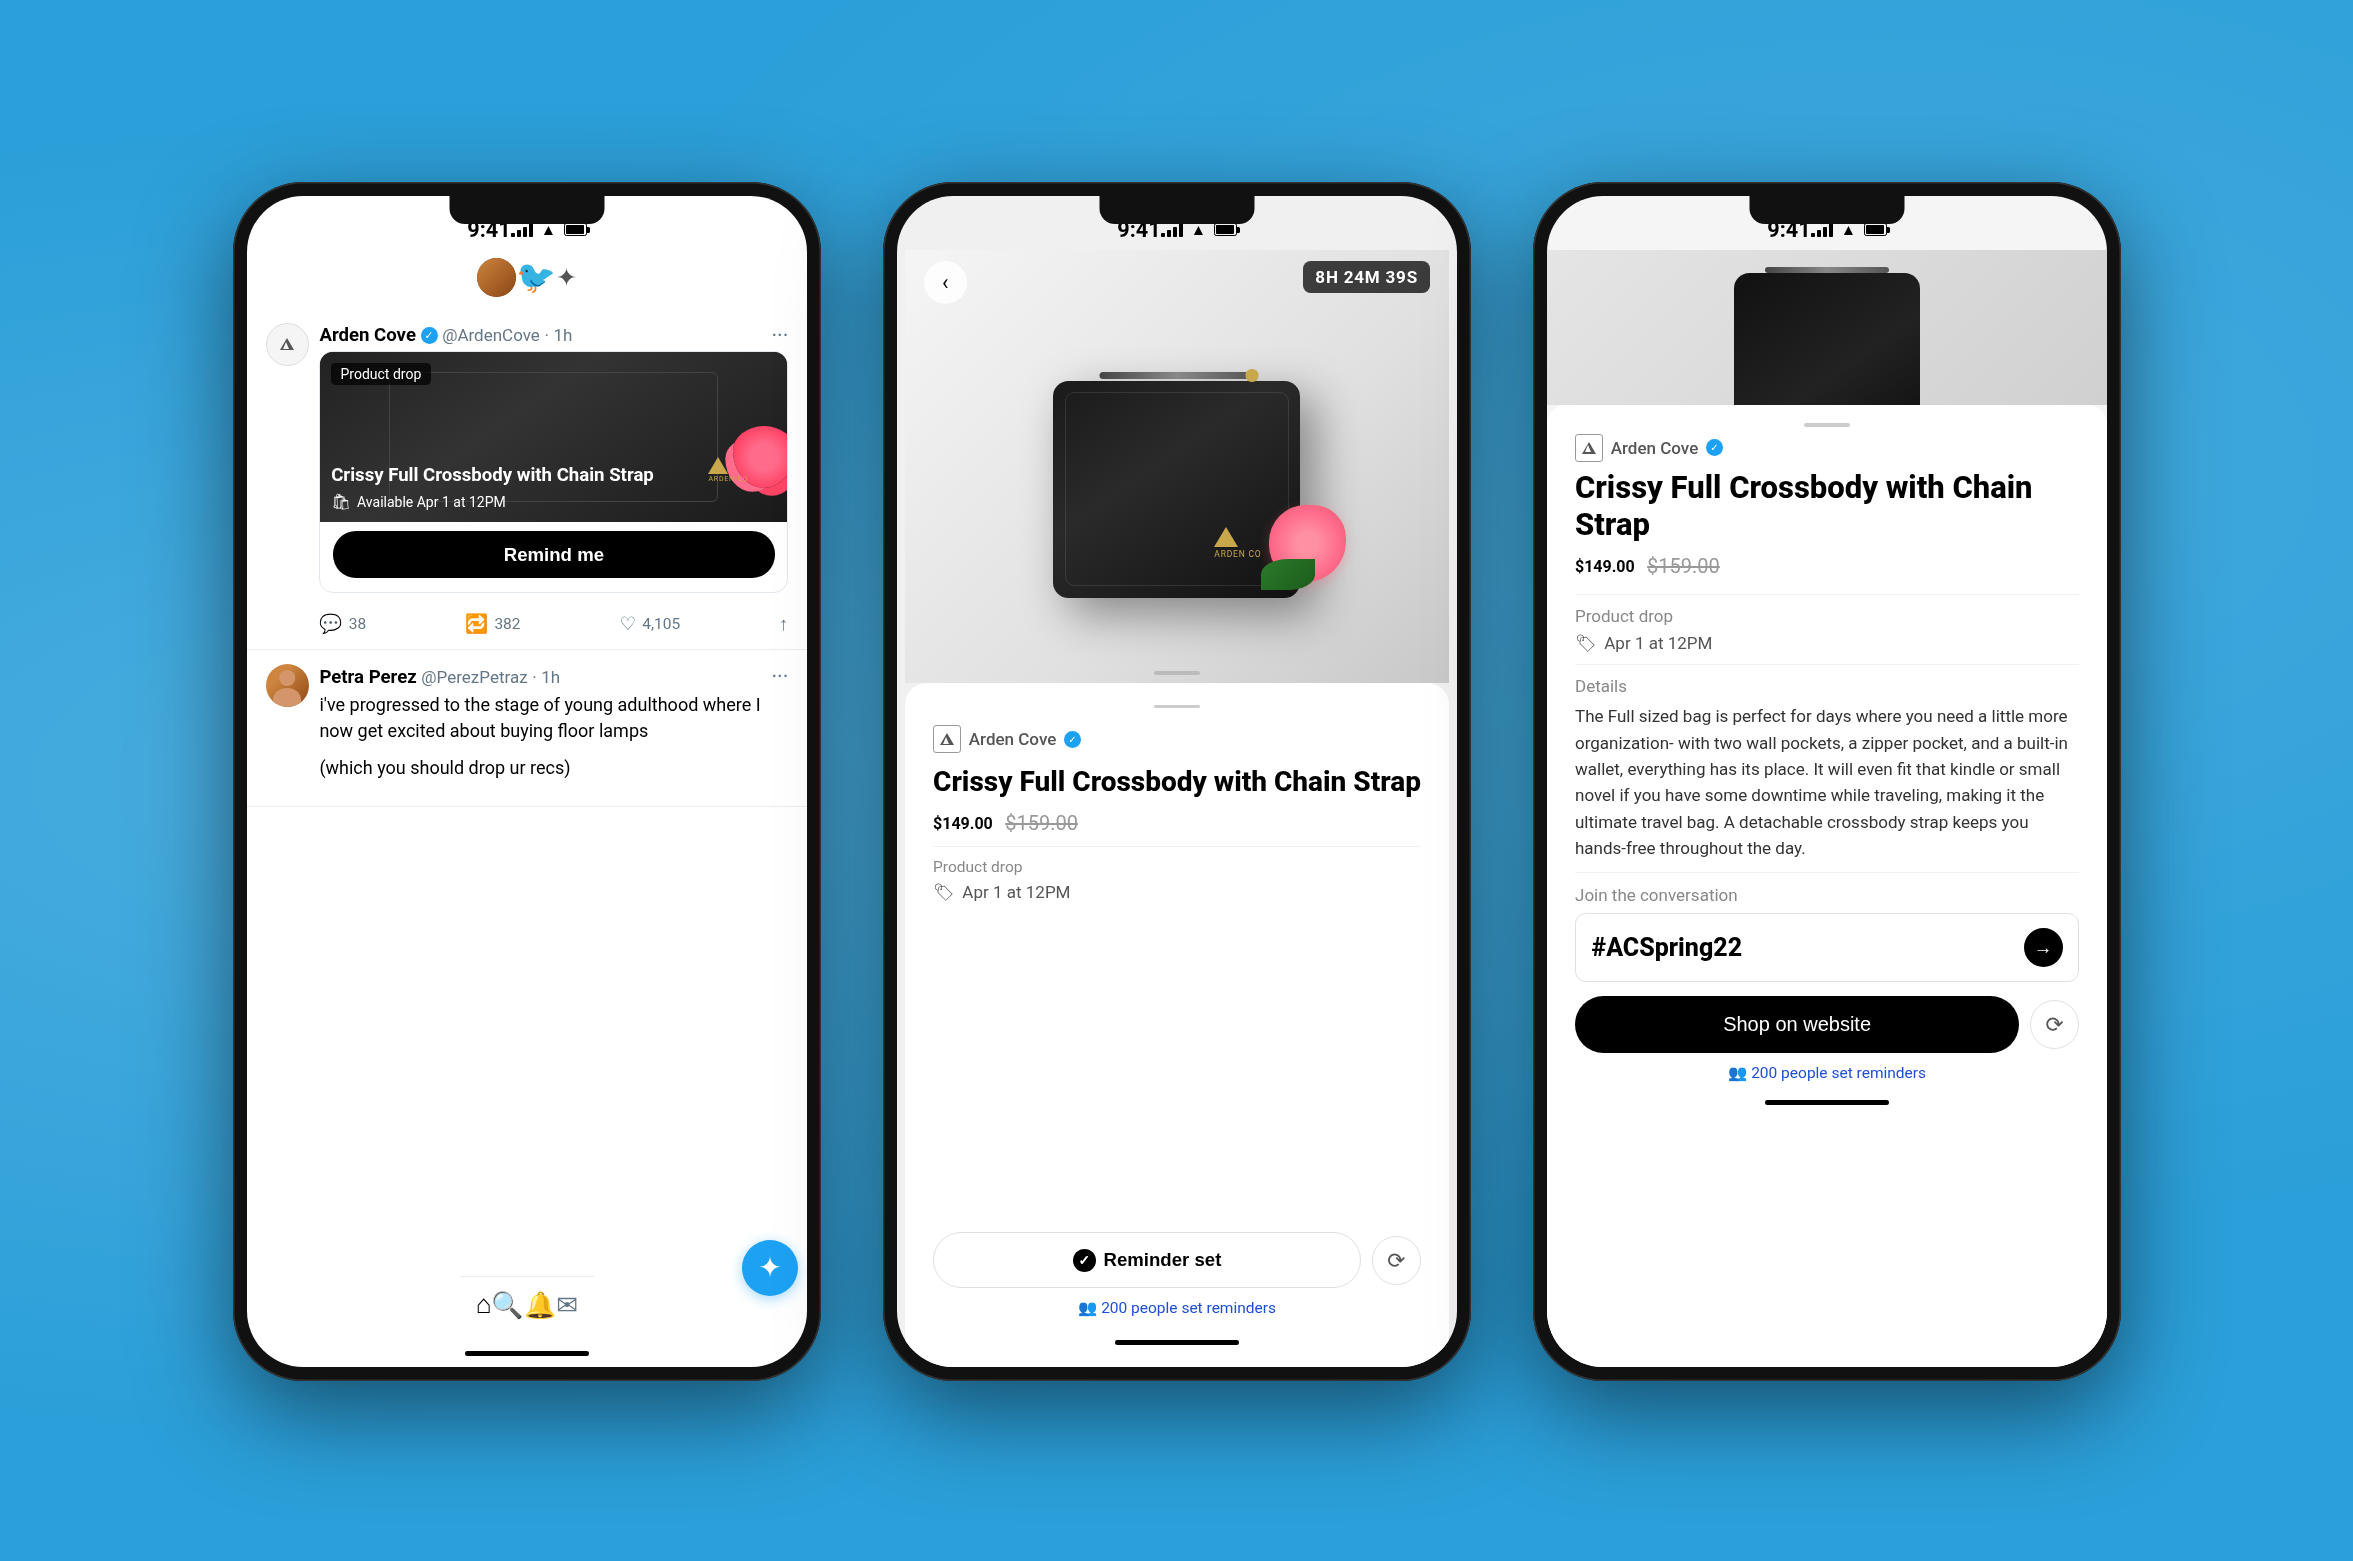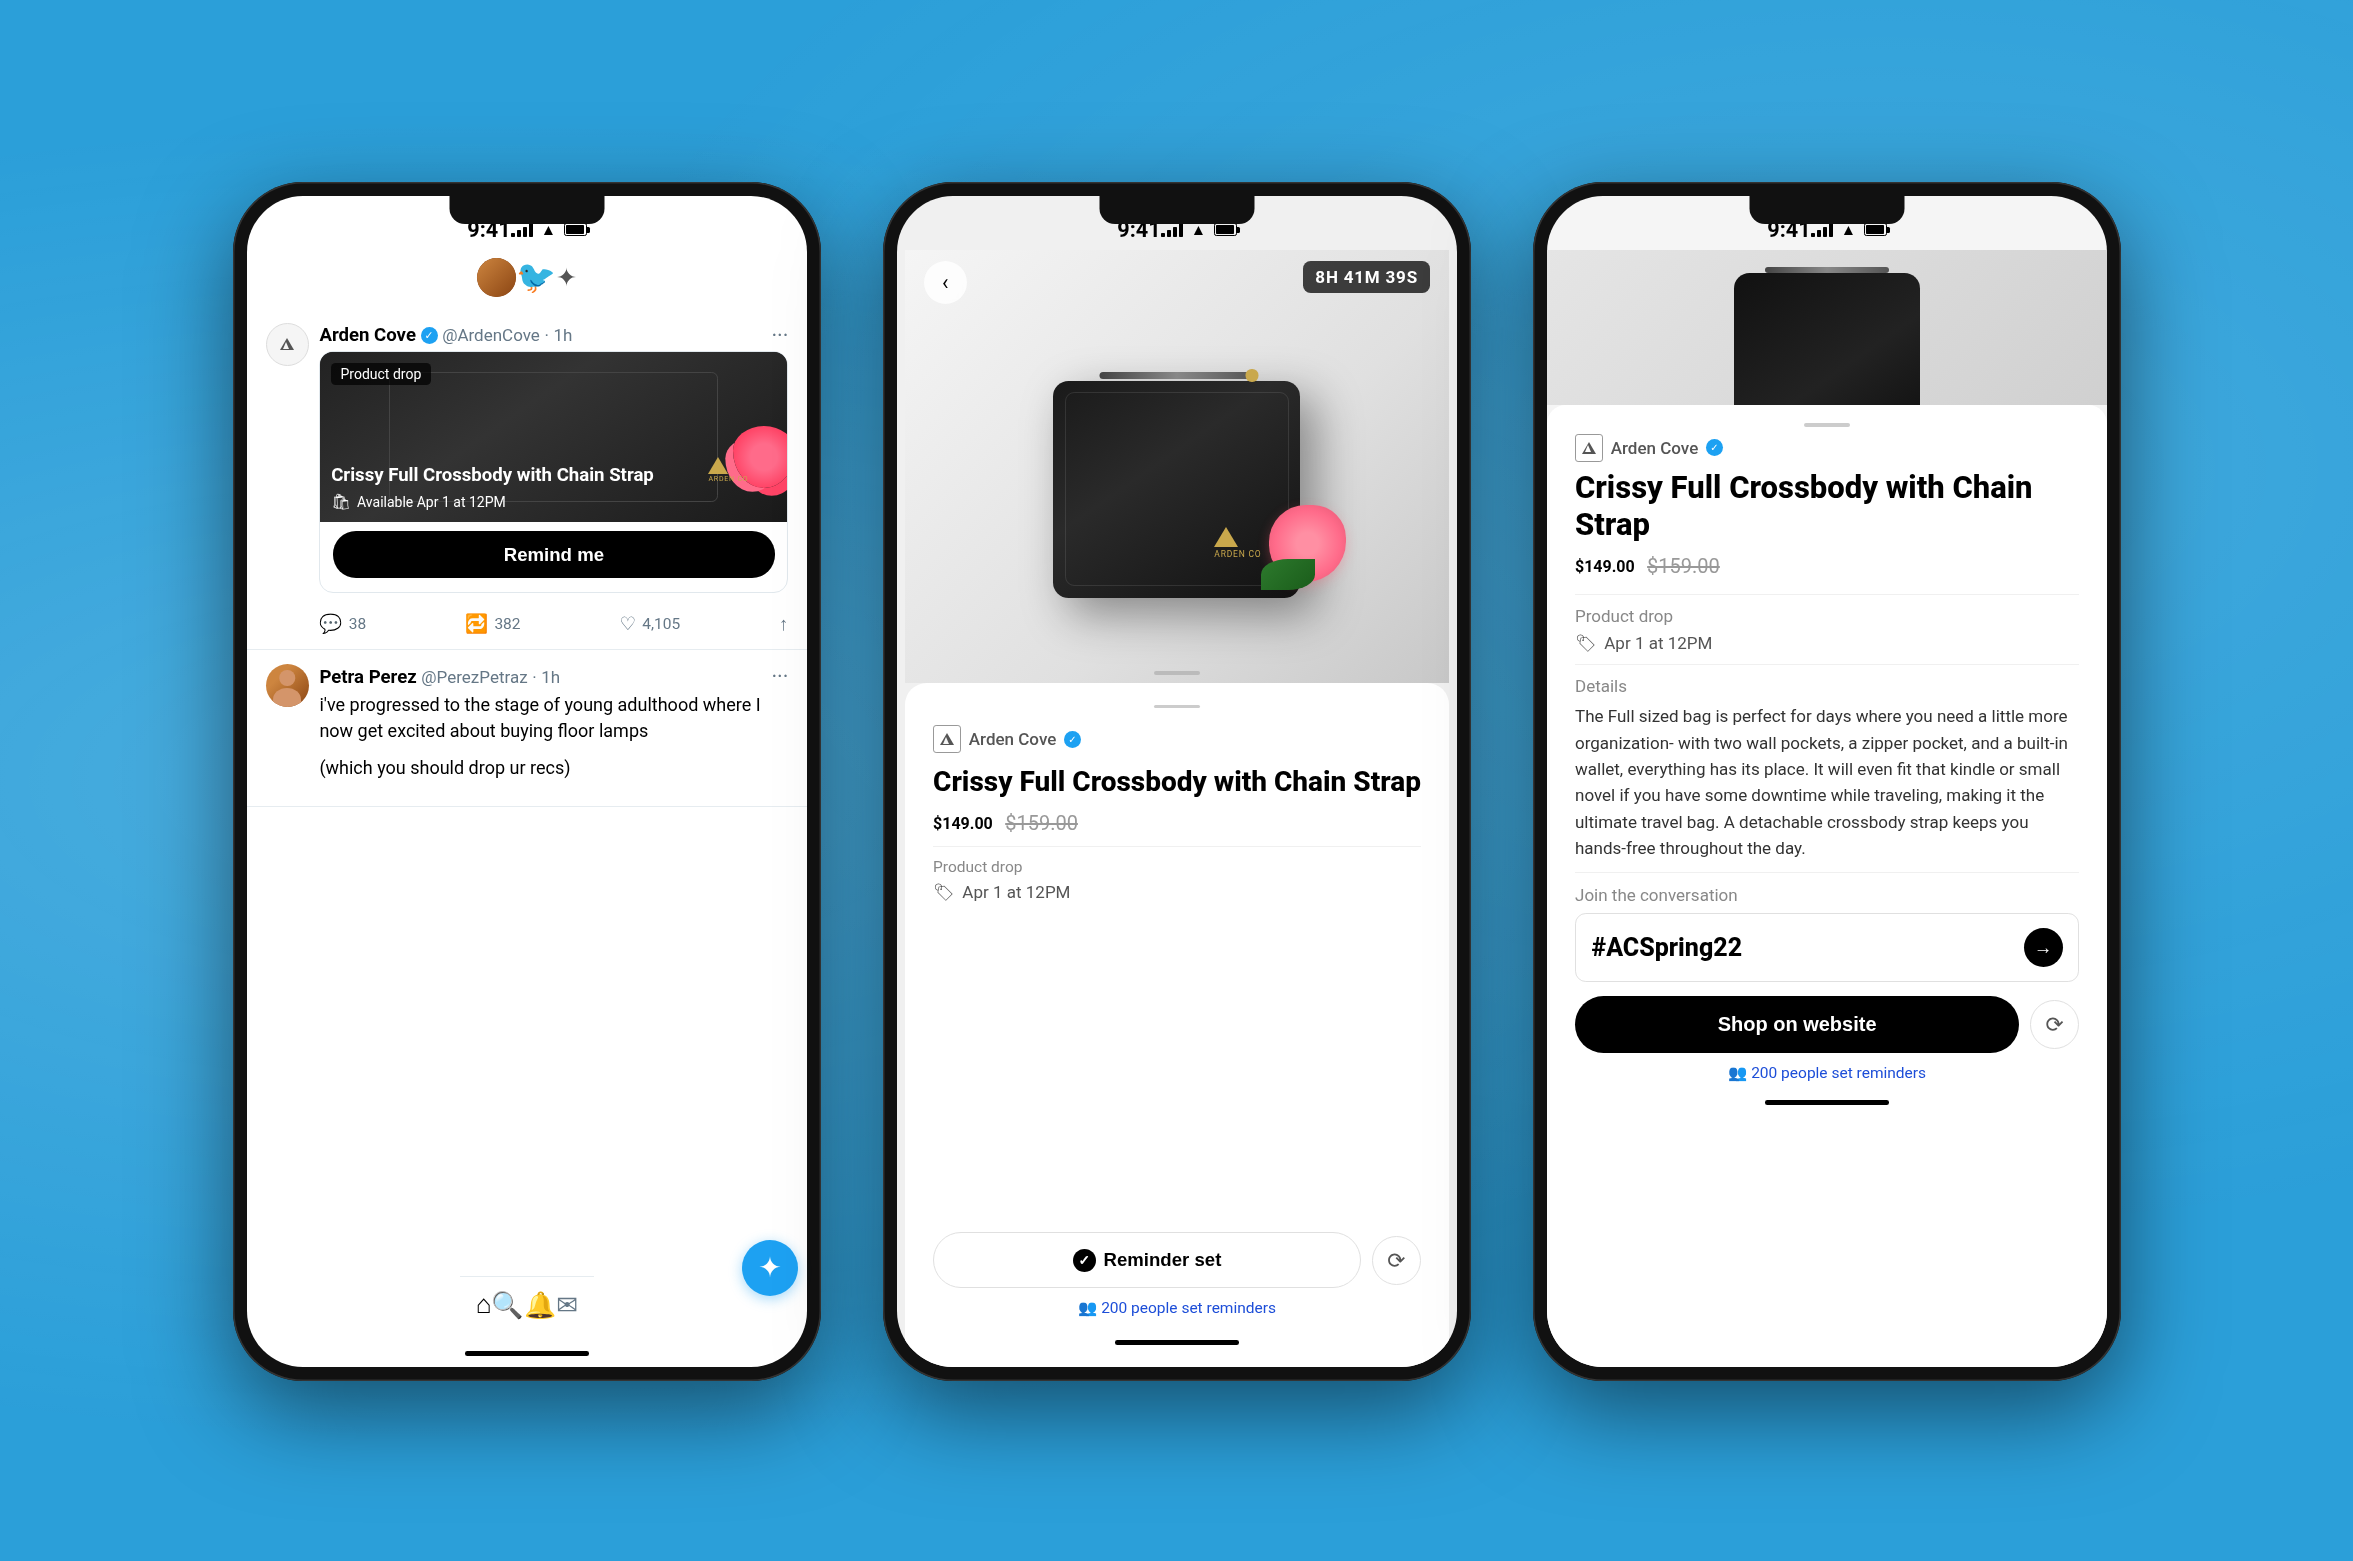--- a/index.html
+++ b/index.html
@@ -642,21 +642,21 @@
       align-items: center;
     }
     .shop-btn-flex {
       flex: 1;
       background: #000;
       color: #fff;
       border: none;
       border-radius: 31px;
       padding: 17px;
       font-size: 20px;
-      font-weight: 700;
+      font-weight: 400;
       cursor: pointer;
     }
 
     
     .triangle-logo {
       width: 0;
       height: 0;
       border-left: 7px solid transparent;
       border-right: 7px solid transparent;
       border-bottom: 12.4px solid #555;
@@ -889,21 +889,21 @@
 
             <div style="position:absolute;right:-46px;bottom:15.5px;">
               <div class="flower-pink"></div>
               <div class="leaf-green"></div>
             </div>
           </div>
         </div>
 
         <div class="back-btn">‹</div>
 
-        <div class="timer-badge">8H 41M 39S</div>
+        <div class="timer-badge">8H 24M 39S</div>
 
         <div style="position:absolute;bottom:7.7px;left:50%;transform:translateX(-50%);width:46px;height:3.9px;background:#bbb;border-radius:2.3px;"></div>
       </div>
 
       <div class="product-detail-card">
         <div class="card-handle"></div>
         <div class="brand-line">
           <div class="brand-logo-sm">
             <div class="triangle-logo"></div>
           </div>

